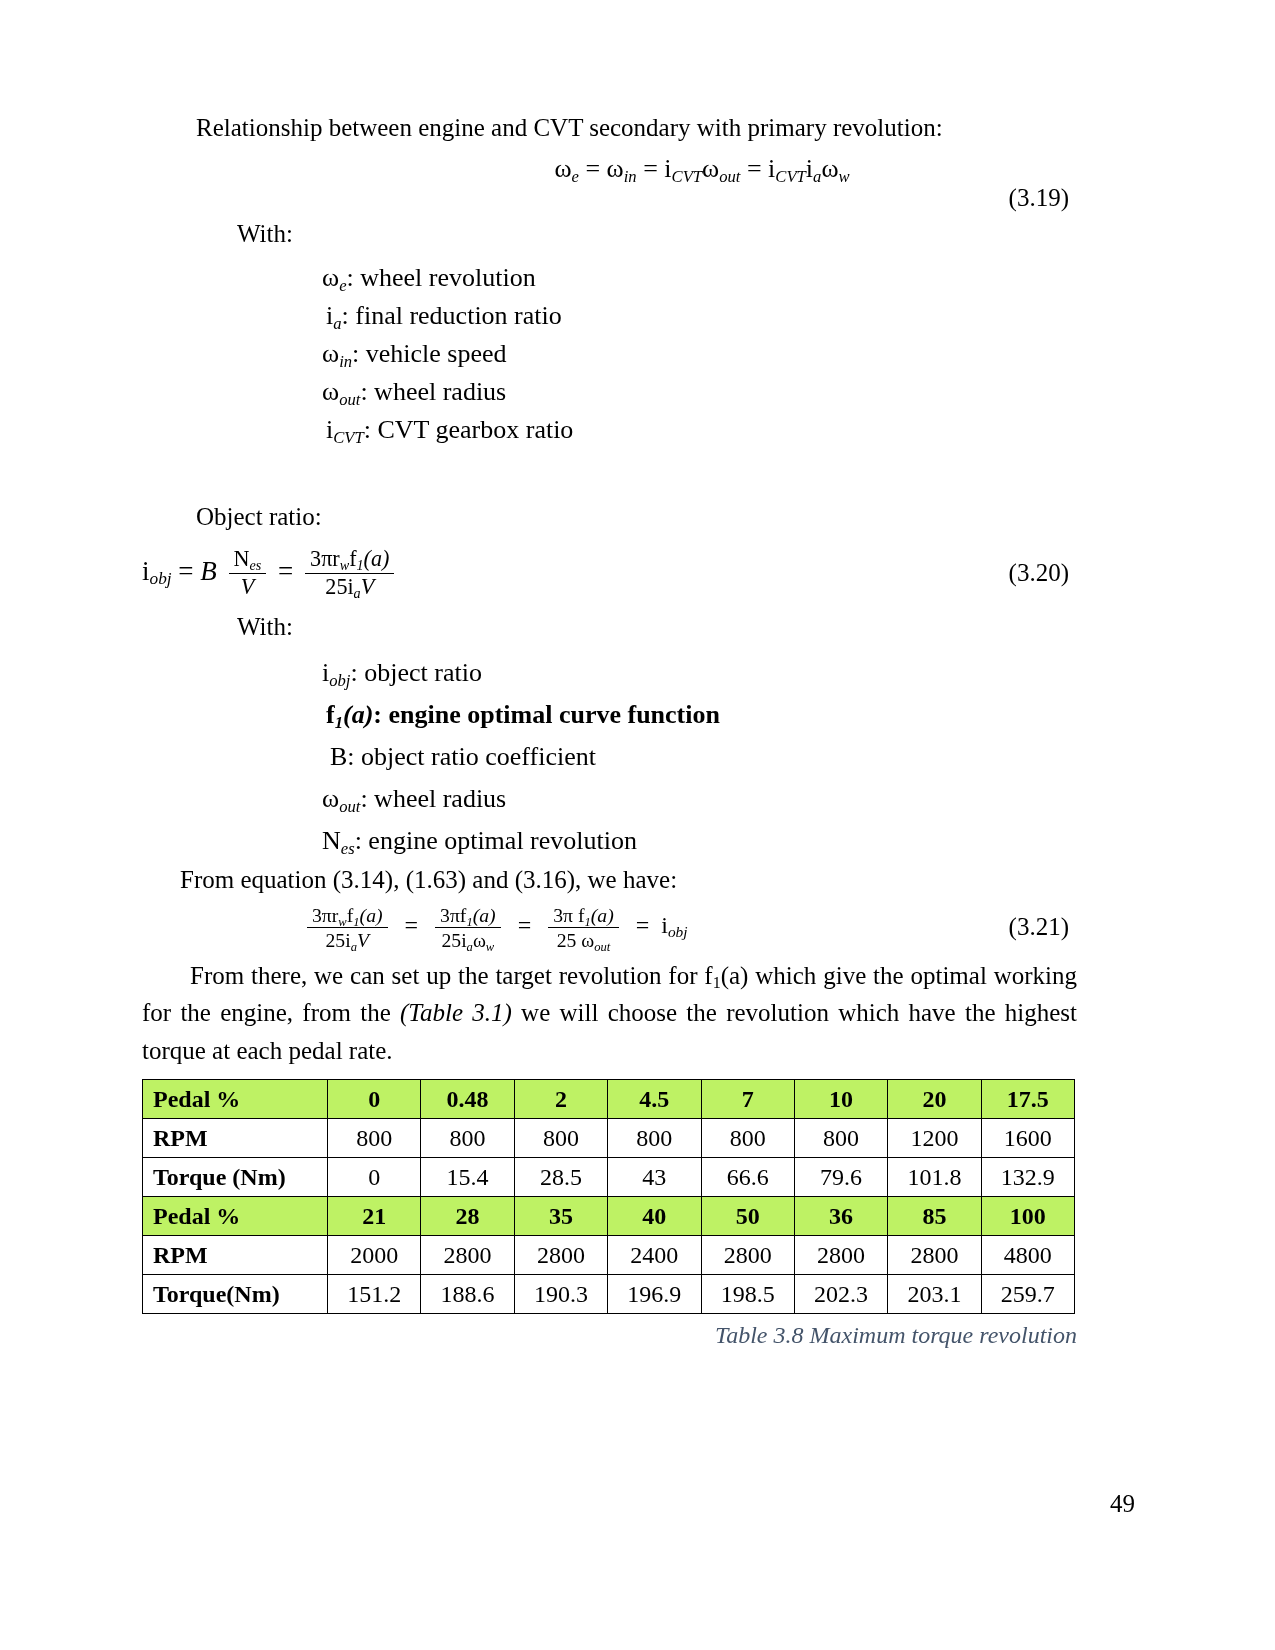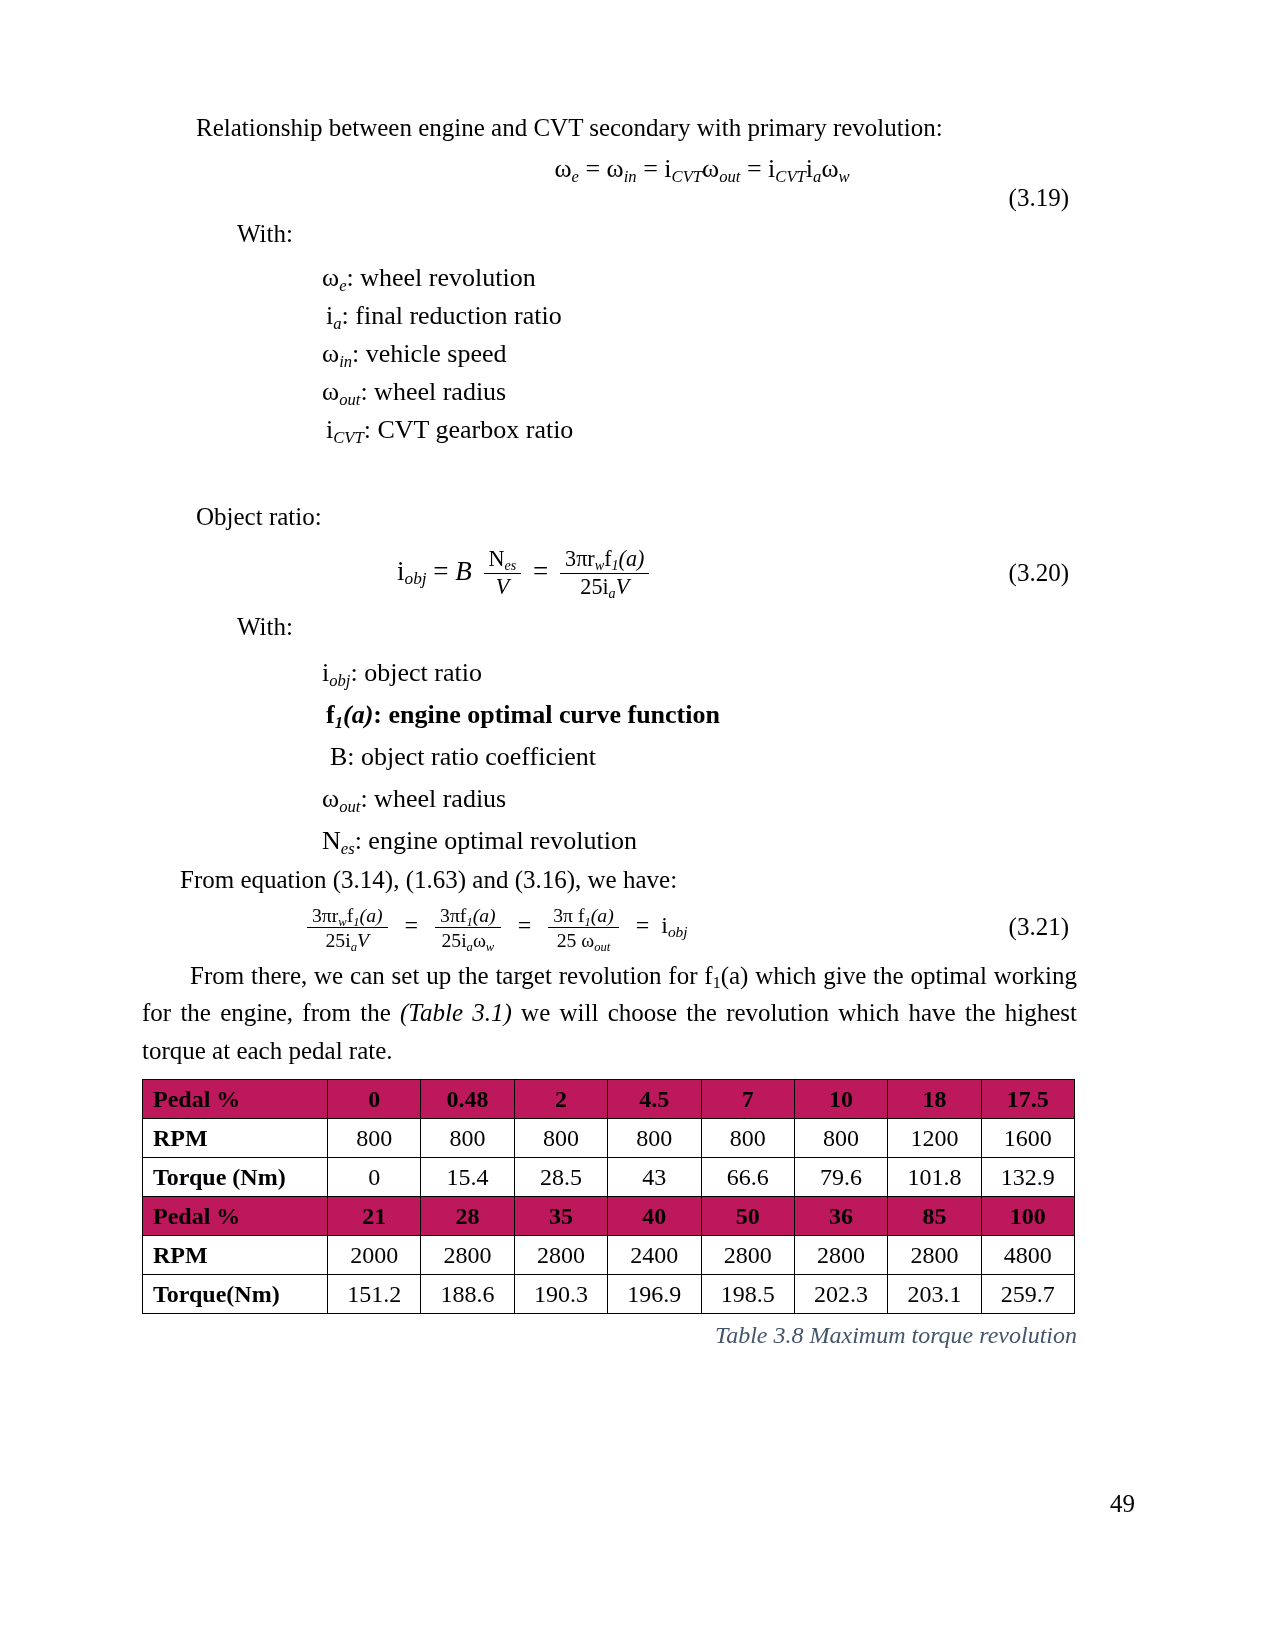--- a/index.html
+++ b/index.html
@@ -70,21 +70,21 @@
     font-size:24px;
     padding:0 2px;
   }
   table.t38 td.rowhead{
     text-align:left;
     padding-left:10px;
     font-weight:bold;
     width:172px;
   }
   table.t38 tr.hdr td{
-    background:#be185d;
+    background:#bef264;
     font-weight:bold;
   }
   .caption{
     text-align:right;
     font-style:italic;
     font-size:24px;
     color:#44546A;
     margin-top:8px;
   }
   .pageno{
@@ -134,21 +134,21 @@
       <div class="math" style="margin-bottom:8px;margin-left:4px;">
         <span>i</span><sub>CVT</sub><span>: CVT gearbox ratio</span>
       </div>
     </div>
 
     <div class="spacer-lg"></div>
 
     <div class="line indent-1">Object ratio:</div>
 
     <div class="eqrow" style="margin-top:12px;">
-      <div class="eqbody math big" style="margin-left:255px;">
+      <div class="eqbody math big" style="">
         <span>i</span><sub>obj</sub>
         <span>=</span>
         <span class="it">B</span>
         <span class="frac">
           <span class="num"><span>N</span><sub>es</sub></span>
           <span class="den it">V</span>
         </span>
         <span>=</span>
         <span class="frac">
           <span class="num"><span>3πr</span><sub>w</sub><span>f</span><sub>1</sub><span class="it">(a)</span></span>
@@ -209,21 +209,21 @@
     <table class="t38">
       <tbody>
         <tr class="hdr">
           <td class="rowhead">Pedal %</td>
           <td>0</td>
           <td>0.48</td>
           <td>2</td>
           <td>4.5</td>
           <td>7</td>
           <td>10</td>
-          <td>18</td>
+          <td>20</td>
           <td>17.5</td>
         </tr>
         <tr>
           <td class="rowhead">RPM</td>
           <td>800</td>
           <td>800</td>
           <td>800</td>
           <td>800</td>
           <td>800</td>
           <td>800</td>

